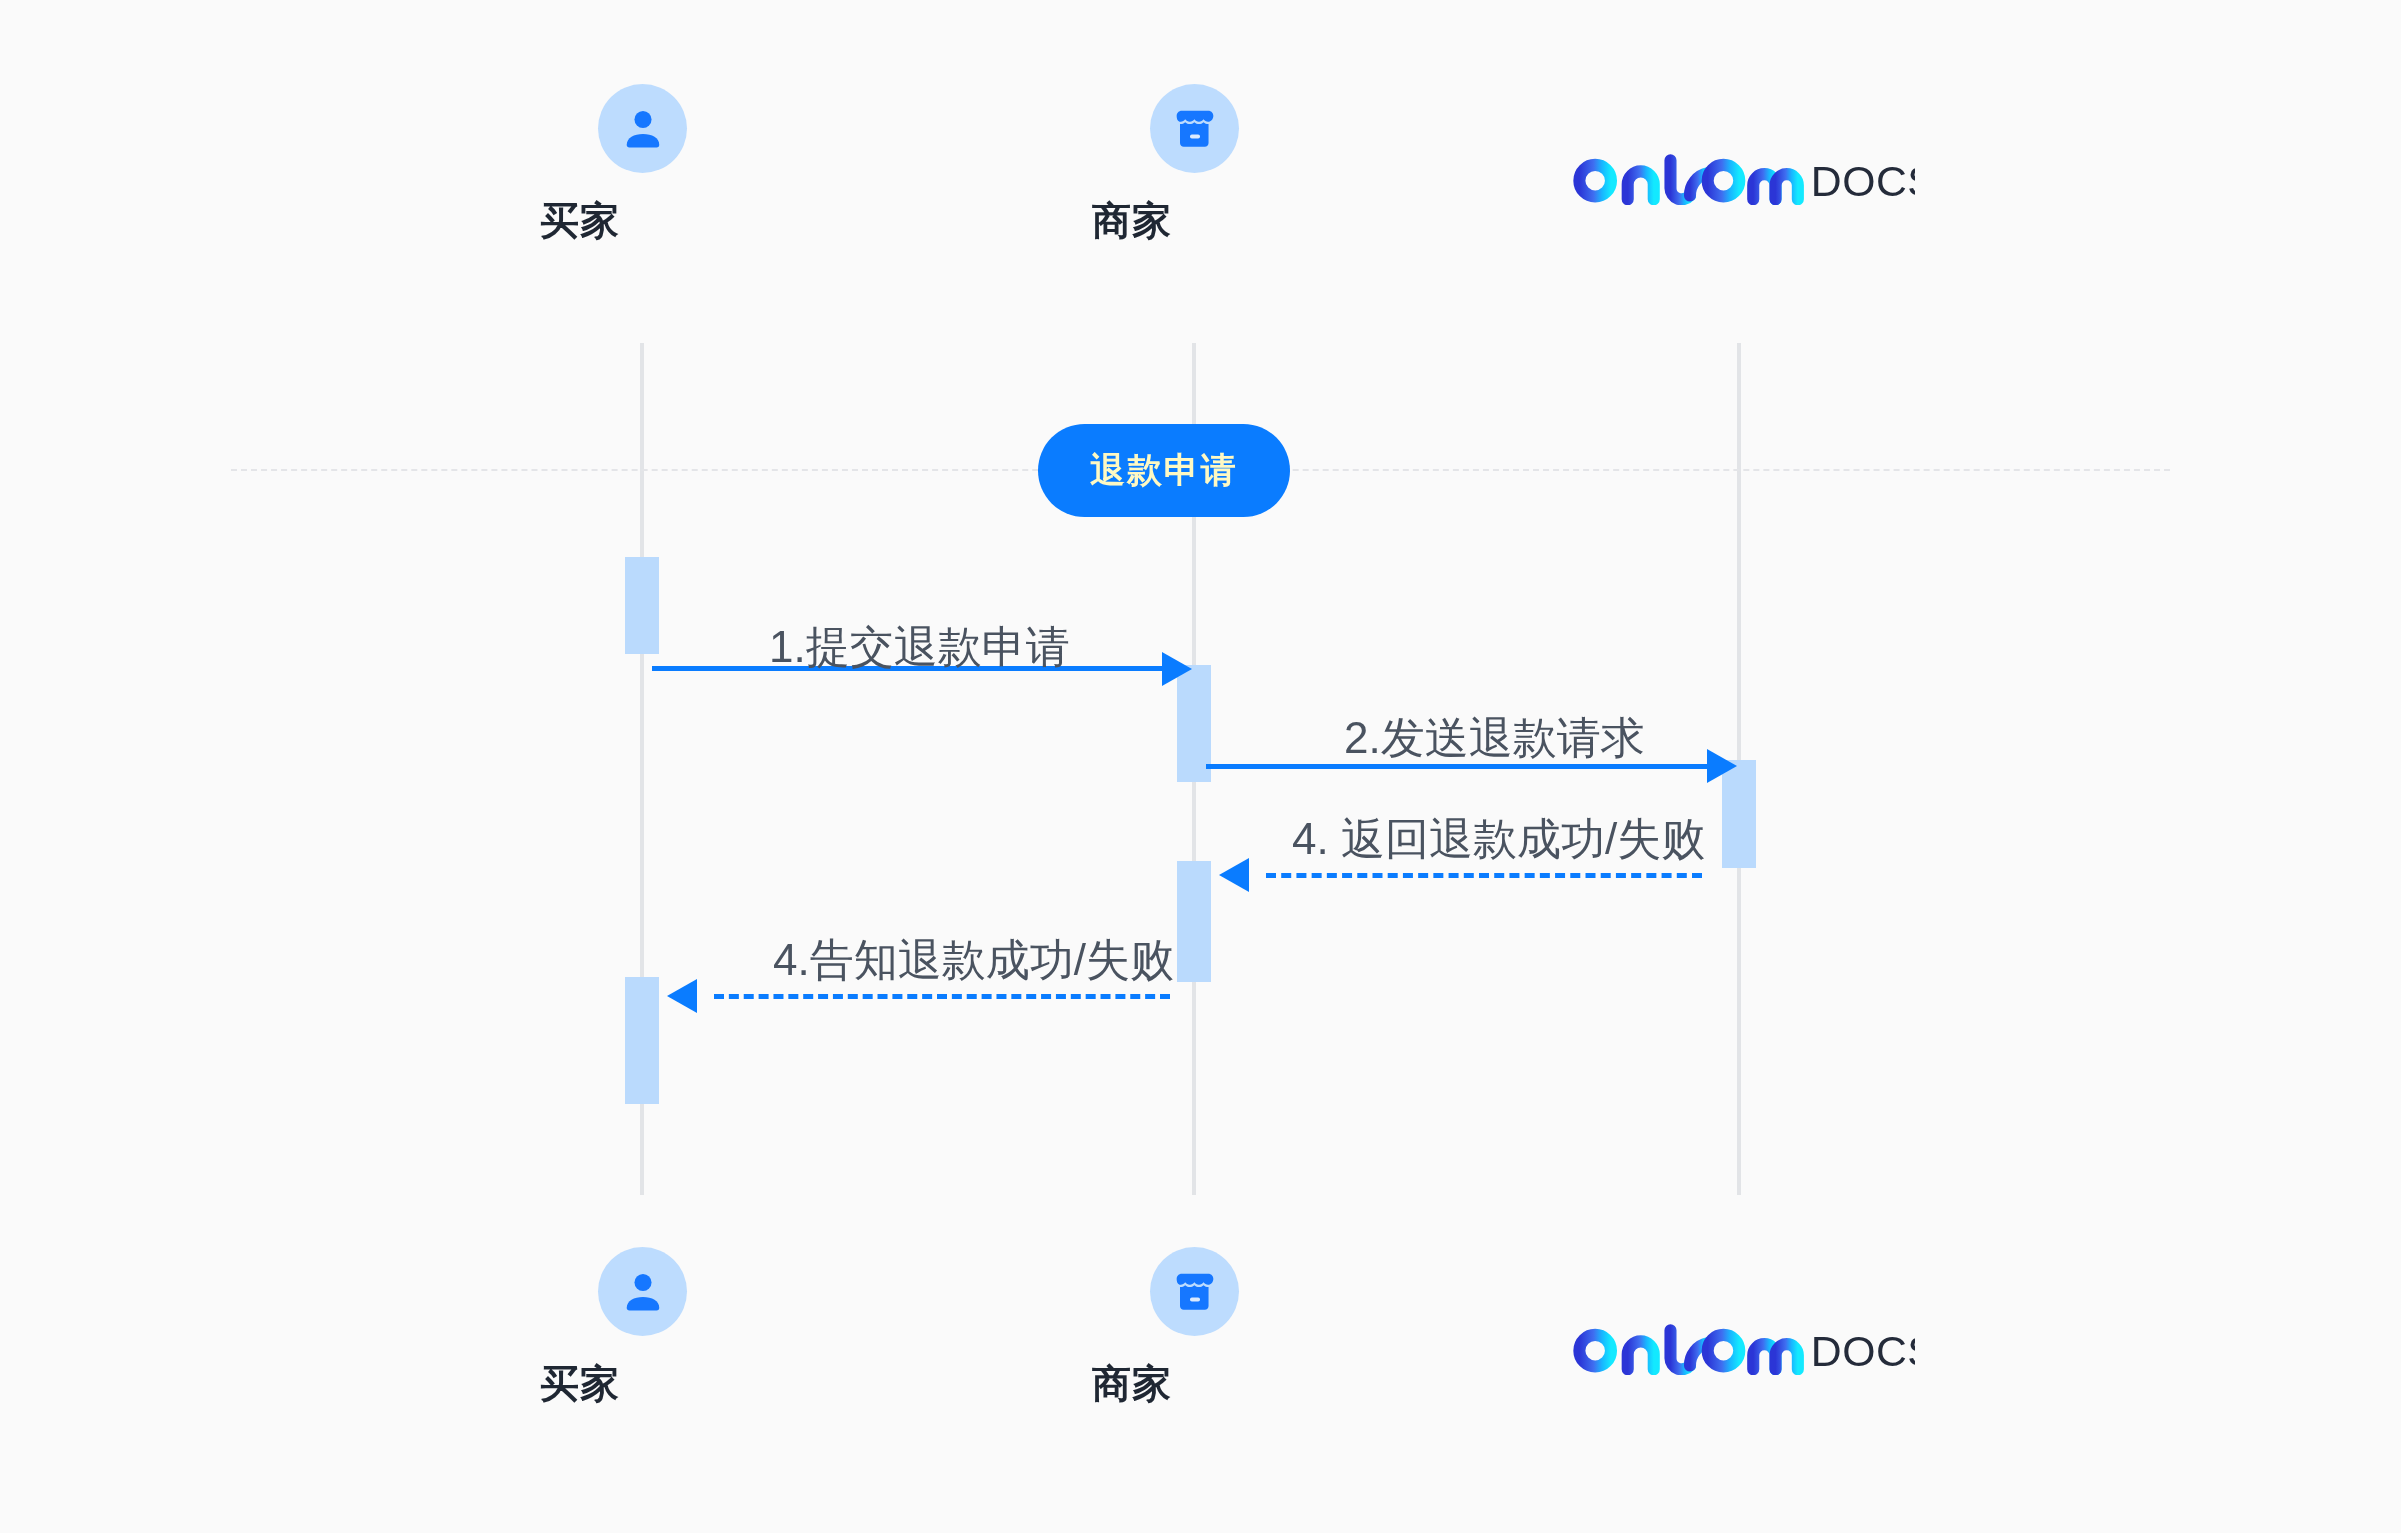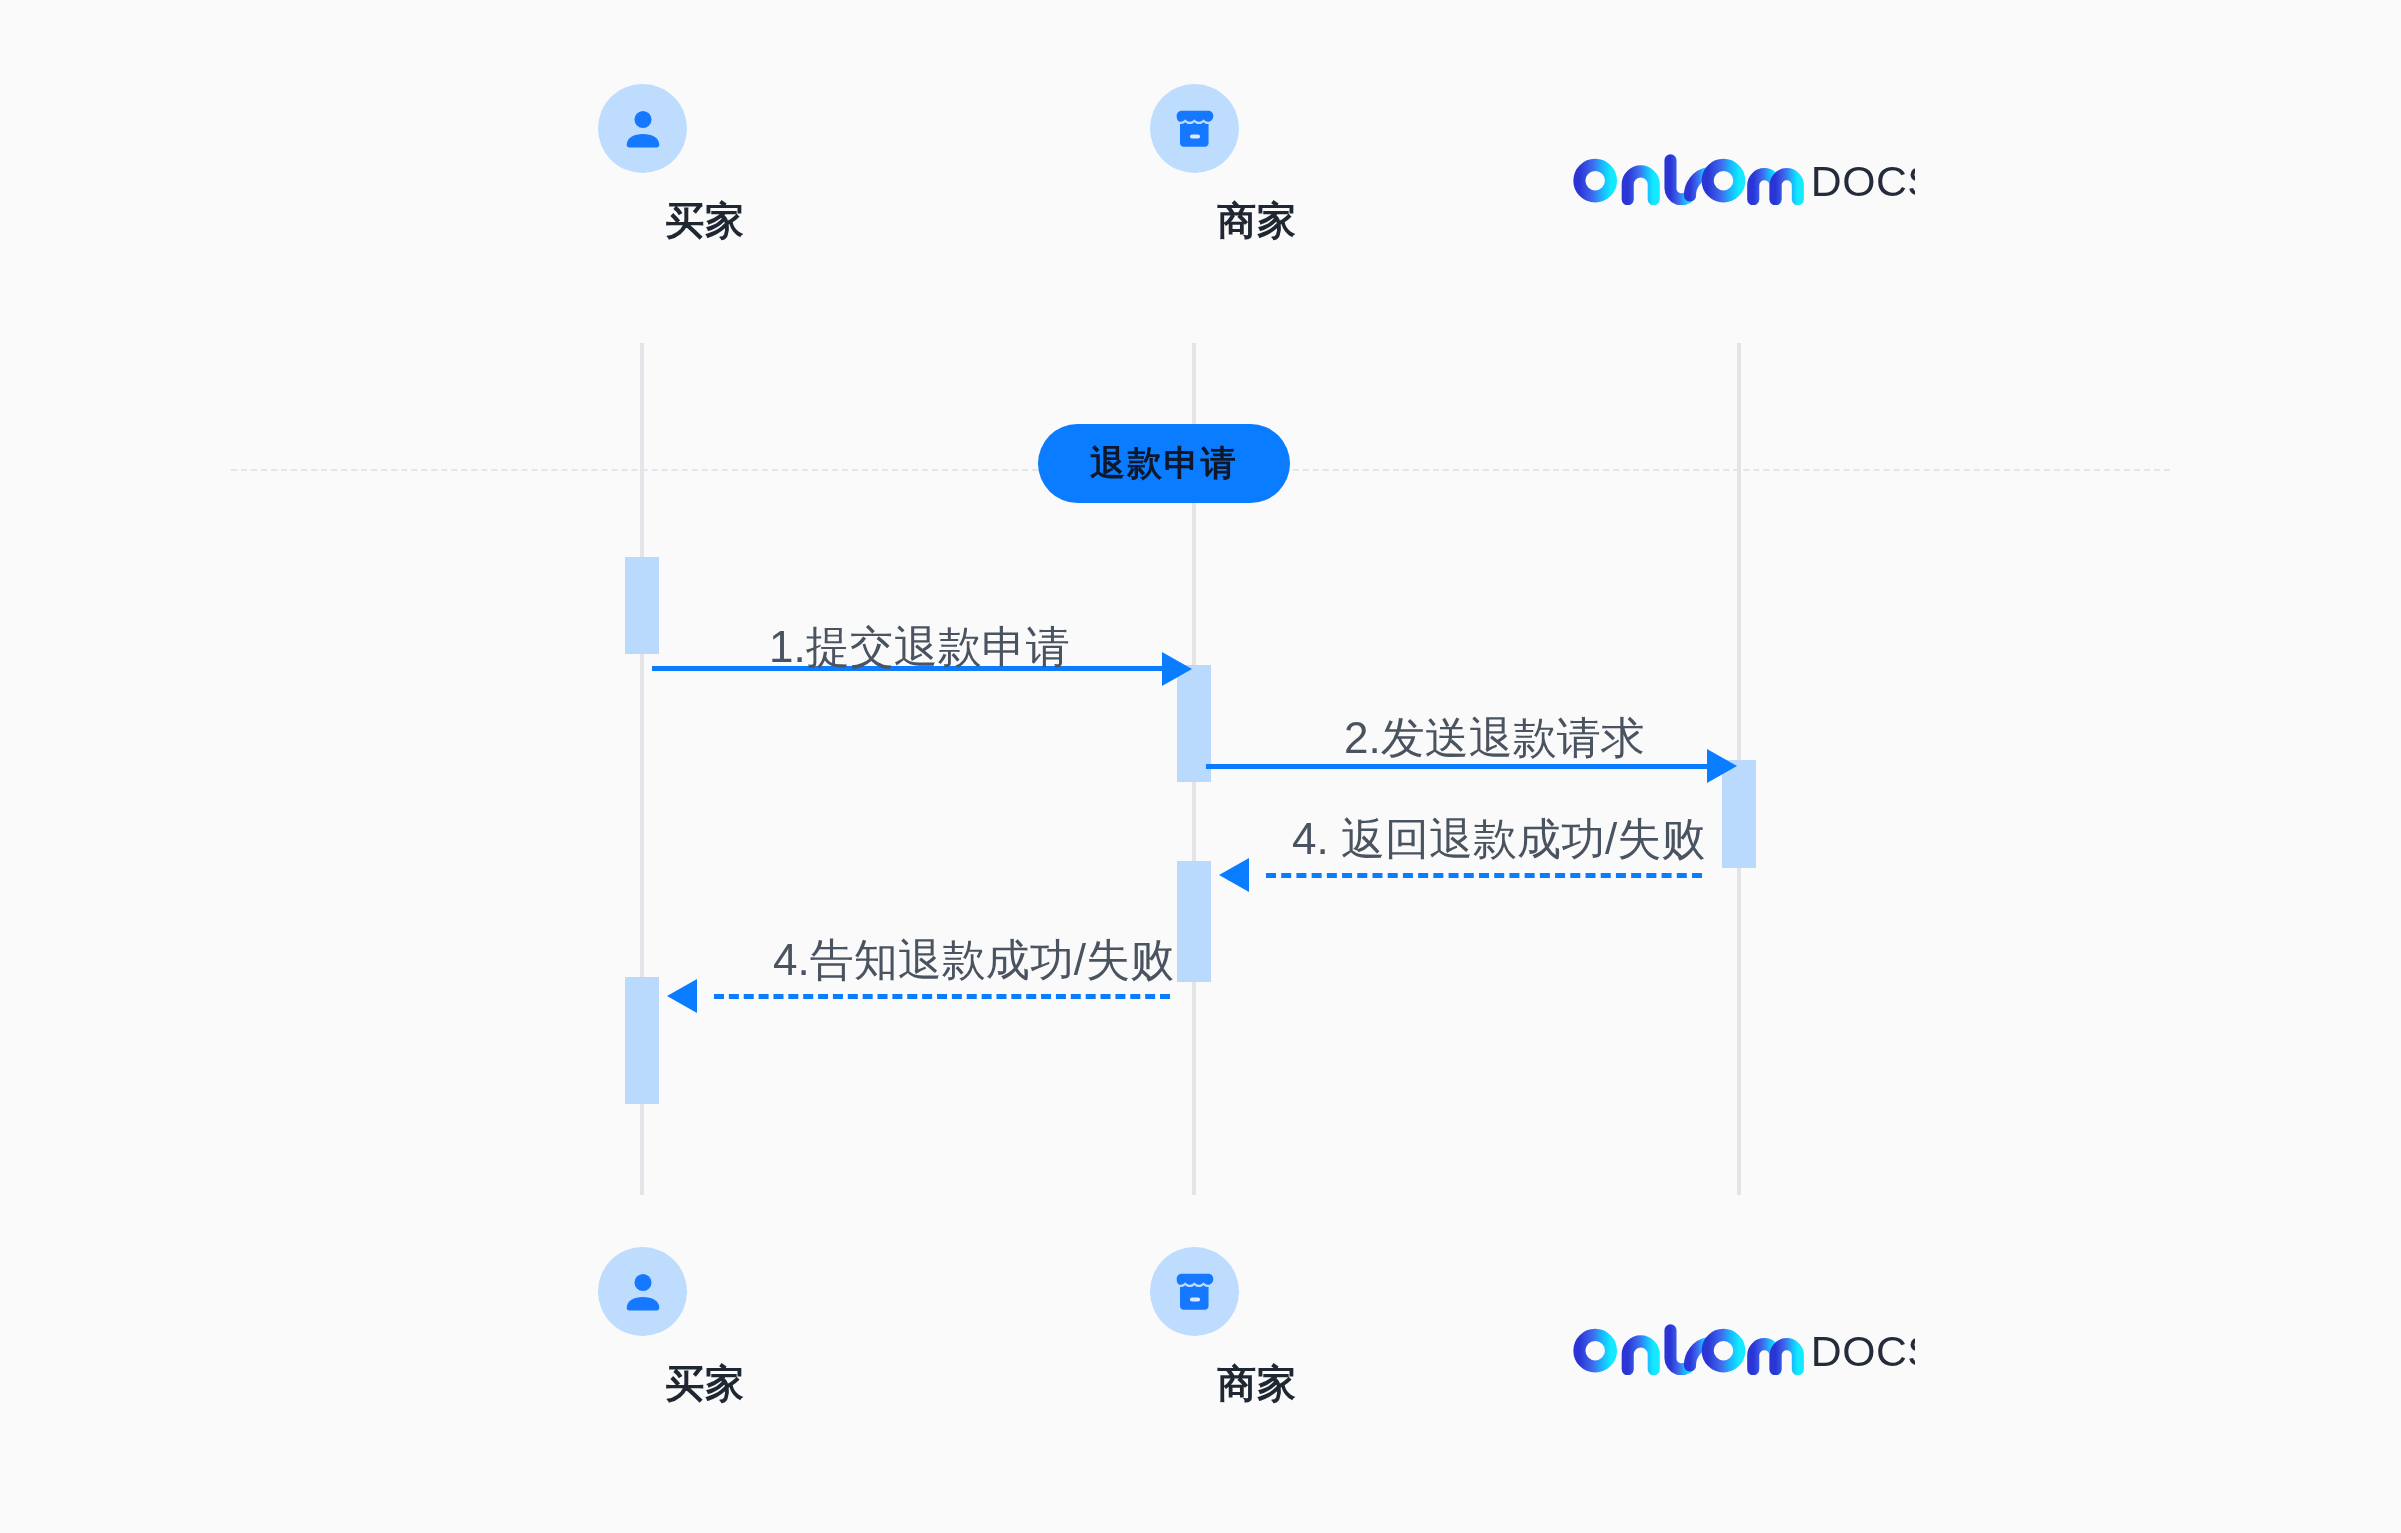--- a/index.html
+++ b/index.html
@@ -37,21 +37,21 @@
     right: 231px;
     top: 469px;
     height: 0;
     border-top: 2.8px dashed #e4e5e8;
   }
 
   
   .participant {
     position: absolute;
     width: 205px;
-    text-align: right;
+    text-align: left;
   }
   .avatar {
     width: 89px;
     height: 89px;
     border-radius: 50%;
     background: #bddcfe;
     margin: 0 auto;
     display: flex;
     align-items: center;
     justify-content: center;
@@ -62,24 +62,24 @@
     font-size: 39px;
     font-weight: 700;
     color: #1f2733;
     letter-spacing: 0.9px;
     line-height: 1;
   }
 
   
   .phase-badge {
     position: absolute;
-    height: 79px;
+    height: 93px;
     border-radius: 47px;
     background: #0a7cff;
-    color: #0f172a;
+    color: #fef9c3;
     font-size: 35px;
     font-weight: 700;
     letter-spacing: 1.9px;
     display: flex;
     align-items: center;
     justify-content: center;
     box-sizing: border-box;
     padding: 0 52px;
   }
 

